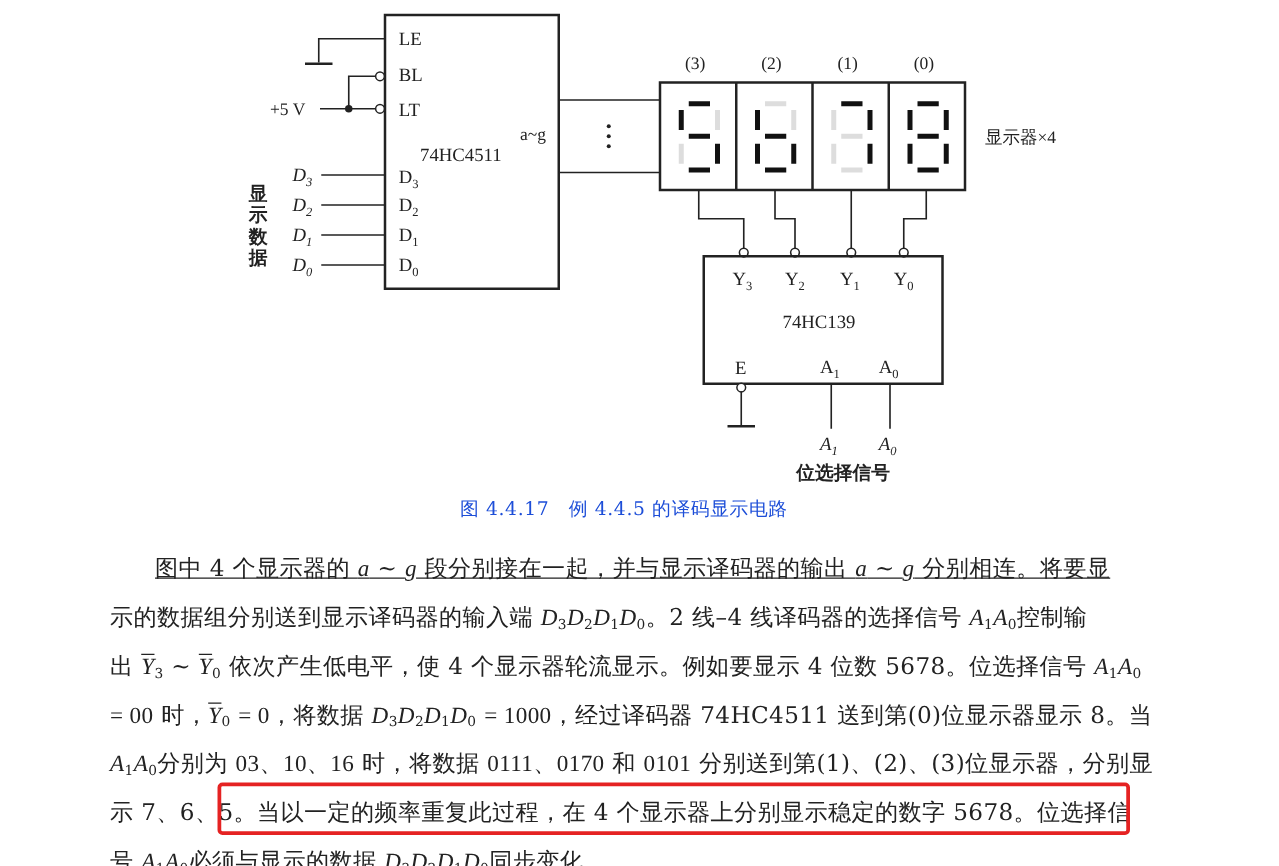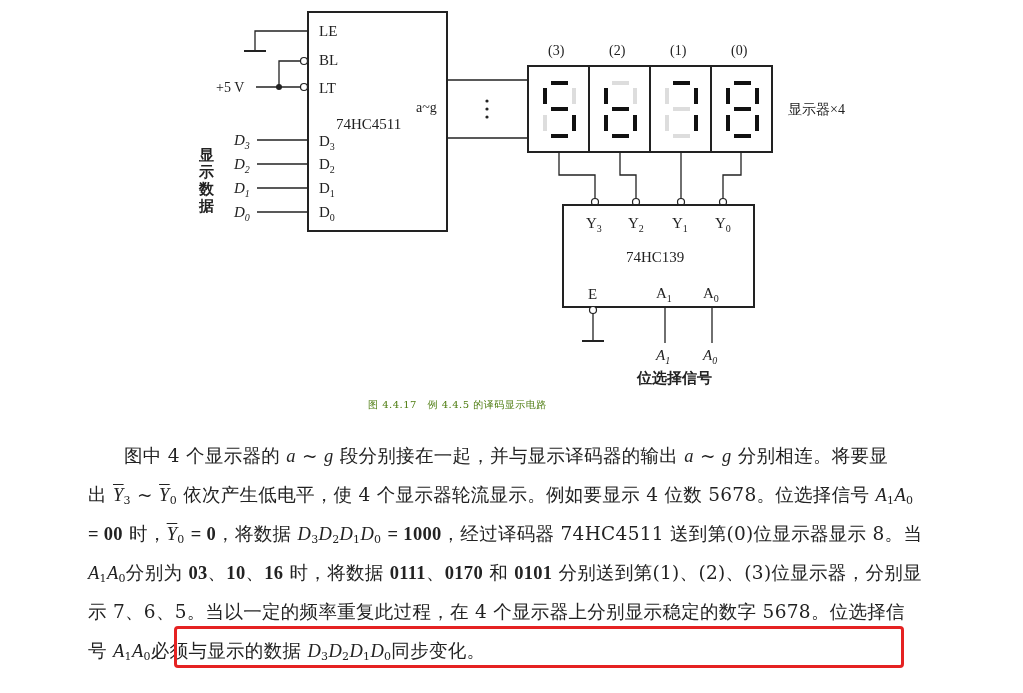--- a/index.html
+++ b/index.html
@@ -1,24 +1,24 @@
 <!DOCTYPE html>
 <html><head>
 <meta charset="utf-8">
 <style>
   html, body { margin:0; padding:0; background:#ffffff; }
   body { width:1023px; height:693px; position:relative; overflow:hidden;
          font-family:"DejaVu Serif","Liberation Serif",serif; color:#222; }
   .abs { position:absolute; }
   svg text { font-family:"Liberation Serif","DejaVu Serif",serif; fill:#222; }
-  .cap { position:absolute; left:368px; top:398px; font-size:10px; color:#4d7c0f; letter-spacing:0.5px; }
+  .cap { position:absolute; left:368px; top:398px; font-size:15px; color:#1d4ed8; letter-spacing:0.5px; }
   .para { position:absolute; left:88px; top:436px; width:930px; font-size:18.5px; line-height:39px; color:#222; letter-spacing:0.3px; }
   .para .ln { display:block; white-space:nowrap; height:39px; }
   .it { font-style:italic; font-family:"Liberation Serif",serif; }
-  .b { font-weight:bold; font-family:"Liberation Serif",serif; }
+  .b { font-weight:normal; font-family:"Liberation Serif",serif; }
   sub { font-size:11px; vertical-align:-3px; }
   .ov { text-decoration:overline; }
   .hl { position:absolute; left:174px; top:626px; width:730px; height:42px; border:3px solid #e52222; border-radius:4px; box-sizing:border-box; }
 </style>
 </head>
 <body>
 
 <svg class="abs" style="left:0;top:0" width="1023" height="395" viewBox="0 0 1023 395">
 
   <rect x="308" y="12" width="139" height="219" fill="none" stroke="#222" stroke-width="2"></rect>
@@ -142,21 +142,22 @@
     <tspan x="199" y="160">显</tspan>
     <tspan x="199" y="177">示</tspan>
     <tspan x="199" y="194">数</tspan>
     <tspan x="199" y="211">据</tspan>
   </text>
 </svg>
 
 <div class="cap">图 4.4.17　例 4.4.5 的译码显示电路</div>
 
 <div class="para">
-  <span class="ln" style="padding-left:36px;">图中 4 个显示器的 <span class="it">a</span> ~ <span class="it">g</span> 段分别接在一起，并与显示译码器的输出 <span class="it">a</span> ~ <span class="it">g</span> 分别相连。将要显</span>
+  <span class="ln" style="padding-left:36px;text-decoration:underline;">图中 4 个显示器的 <span class="it">a</span> ~ <span class="it">g</span> 段分别接在一起，并与显示译码器的输出 <span class="it">a</span> ~ <span class="it">g</span> 分别相连。将要显</span>
+  <span class="ln">示的数据组分别送到显示译码器的输入端 <span class="it">D</span><sub>3</sub><span class="it">D</span><sub>2</sub><span class="it">D</span><sub>1</sub><span class="it">D</span><sub>0</sub>。2 线–4 线译码器的选择信号 <span class="it">A</span><sub>1</sub><span class="it">A</span><sub>0</sub>控制输</span>
   <span class="ln">出 <span class="it ov">Y</span><sub>3</sub> ~ <span class="it ov">Y</span><sub>0</sub> 依次产生低电平，使 4 个显示器轮流显示。例如要显示 4 位数 5678。位选择信号 <span class="it">A</span><sub>1</sub><span class="it">A</span><sub>0</sub></span>
   <span class="ln"><span class="b">= 00</span> 时，<span class="it ov">Y</span><sub>0</sub> <span class="b">= 0</span>，将数据 <span class="it">D</span><sub>3</sub><span class="it">D</span><sub>2</sub><span class="it">D</span><sub>1</sub><span class="it">D</span><sub>0</sub> <span class="b">= 1000</span>，经过译码器 74HC4511 送到第(0)位显示器显示 8。当</span>
   <span class="ln"><span class="it">A</span><sub>1</sub><span class="it">A</span><sub>0</sub>分别为 <span class="b">03</span>、<span class="b">10</span>、<span class="b">16</span> 时，将数据 <span class="b">0111</span>、<span class="b">0170</span> 和 <span class="b">0101</span> 分别送到第(1)、(2)、(3)位显示器，分别显</span>
   <span class="ln">示 7、6、5。<span>当以一定的频率重复此过程，在 4 个显示器上分别显示稳定的数字 5678。</span>位选择信</span>
   <span class="ln">号 <span class="it">A</span><sub>1</sub><span class="it">A</span><sub>0</sub>必须与显示的数据 <span class="it">D</span><sub>3</sub><span class="it">D</span><sub>2</sub><span class="it">D</span><sub>1</sub><span class="it">D</span><sub>0</sub>同步变化。</span>
 </div>
 
 <div class="hl"></div>
 
 </body></html>

